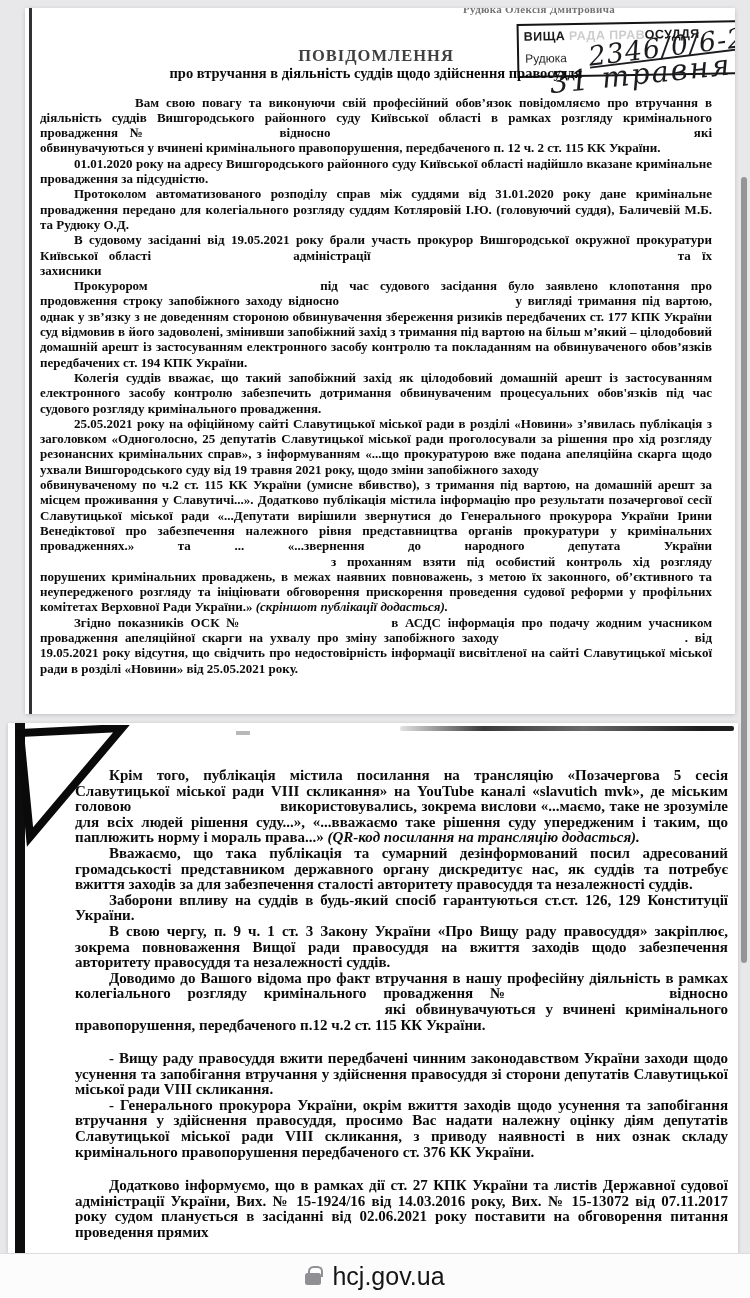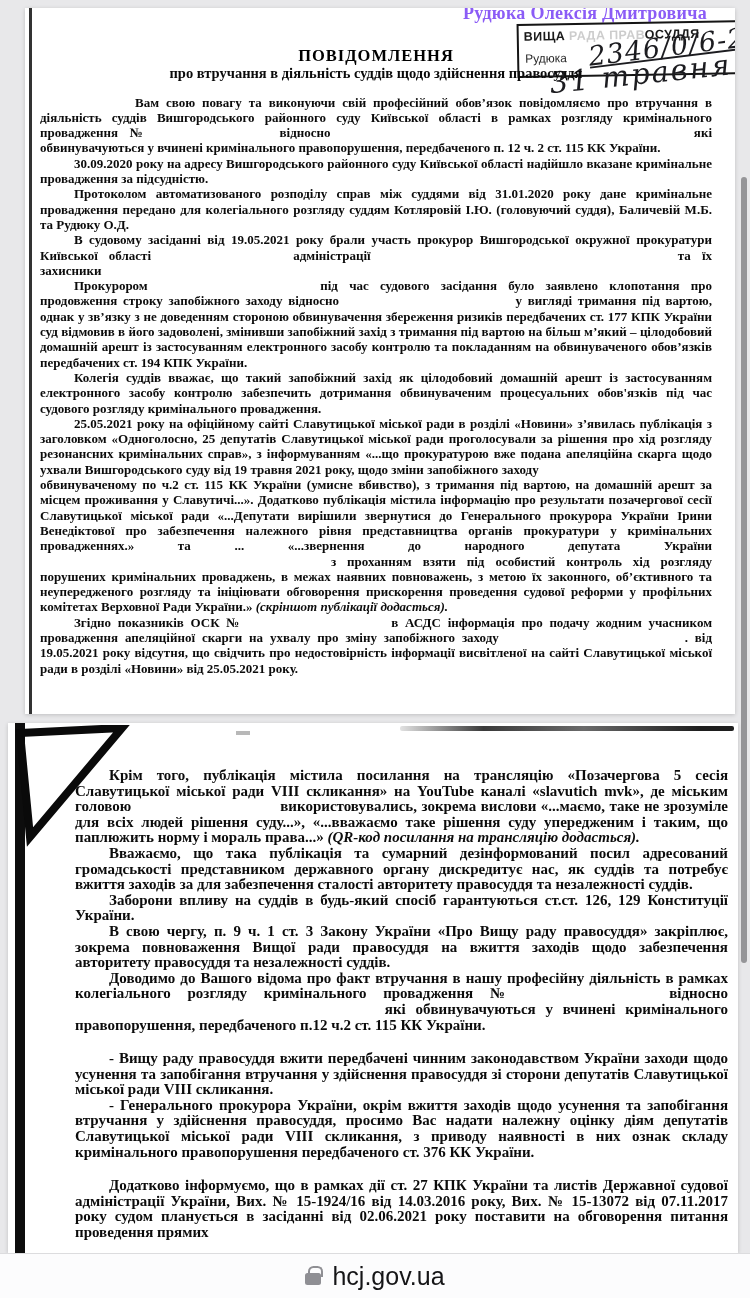--- a/index.html
+++ b/index.html
@@ -22,24 +22,24 @@
   
   .doc-text { position:relative; color:#0c0c0c; font-weight:bold; text-align:justify; }
   .p1-text  { padding:0 23px 0 15px; font-size:13px; line-height:15.3px; }
   .p2-text  { padding:45px 10px 0 67px; font-size:15px; line-height:15.6px; }
   .doc-text p { margin:0; text-indent:34px; }
   .doc-text p.noindent { text-indent:0; }
   .doc-text p.spacer-before { margin-top:18px; }
   .gap  { display:inline-block; height:1px; }
   .ital { font-style:italic; }
 
-  .addressee { position:absolute; left:438px; top:-5px; width:230px; font-size:18px; font-weight:bold;
-               color:#8b5cf6; white-space:nowrap; letter-spacing:.3px; }
+  .addressee { position:absolute; left:438px; top:-5px; width:230px; font-size:11px; font-weight:bold;
+               color:#737373; white-space:nowrap; letter-spacing:.3px; }
 
-  .doc-title    { margin:40px 0 0 0; text-align:center; font-size:16.5px; font-weight:bold; letter-spacing:1px; color:#000000; }
+  .doc-title    { margin:40px 0 0 0; text-align:center; font-size:16.5px; font-weight:bold; letter-spacing:1px; color:#404040; }
   .doc-subtitle { margin:3px 0 13px 0; text-align:center; font-size:14.5px; font-weight:bold; color:#0b0b0b; }
 
   
   .stamp { position:absolute; left:492px; top:14px; width:224px; height:54px; border:2.5px solid #151515;
            transform:rotate(-1deg); background:rgba(255,255,255,.65); }
   .stamp-org { position:absolute; left:5px; top:4px; width:212px; font-family:"Liberation Sans", sans-serif;
                font-size:12.5px; font-weight:bold; color:#1a1a1a; white-space:nowrap; letter-spacing:.4px; }
   .stamp-faded { opacity:.22; }
   .stamp-field { position:absolute; left:6px; top:26px; font-family:"Liberation Sans", sans-serif;
                  font-size:12px; color:#2a2a2a; }
@@ -83,21 +83,21 @@
       <div class="stamp-field">Рудюка</div>
     </div>
     <div class="hand hand-number">2346/0/6-21</div>
     <div class="hand hand-date">31 травня 2021</div>
 
     <div class="doc-text p1-text">
       <div class="doc-title">ПОВІДОМЛЕННЯ</div>
       <div class="doc-subtitle">про втручання в діяльність суддів щодо здійснення правосуддя</div>
       <div id="p1-paragraphs">
           <p class="noindent"><span class="gap" style="width: 88px;"></span> <span>Вам свою повагу та виконуючи свій професійний обов’язок повідомляємо про втручання в діяльність суддів Вишгородського районного суду Київської області в рамках розгляду кримінального провадження № </span><span class="gap" style="width: 105px;"></span> <span>відносно </span><span class="gap" style="width: 340px;"></span> <span>які обвинувачуються у вчинені кримінального правопорушення, передбаченого п. 12 ч. 2 ст. 115 КК України. </span></p>
-          <p><span>30.09.2020 року на адресу Вишгородського районного суду Київської області надійшло вказане кримінальне провадження за підсудністю. </span></p>
+          <p><span>01.01.2020 року на адресу Вишгородського районного суду Київської області надійшло вказане кримінальне провадження за підсудністю. </span></p>
           <p><span>Протоколом автоматизованого розподілу справ між суддями від 31.01.2020 року дане кримінальне провадження передано для колегіального розгляду суддям Котляровій І.Ю. (головуючий суддя), Баличевій М.Б. та Рудюку О.Д. </span></p>
           <p><span>В судовому засіданні від 19.05.2021 року брали участь прокурор Вишгородської окружної прокуратури Київської області </span><span class="gap" style="width: 120px;"></span> <span>адміністрації </span><span class="gap" style="width: 285px;"></span> <span>та їх захисники </span></p>
           <p><span>Прокурором </span><span class="gap" style="width: 150px;"></span> <span>під час судового засідання було заявлено клопотання про продовження строку запобіжного заходу відносно </span><span class="gap" style="width: 165px;"></span> <span>у вигляді тримання під вартою, однак у зв’язку з не доведенням стороною обвинувачення збереження ризиків передбачених ст. 177 КПК України суд відмовив в його задоволені, змінивши запобіжний захід з тримання під вартою на більш м’який – цілодобовий домашній арешт із застосуванням електронного засобу контролю та  покладанням на обвинуваченого обов’язків передбачених ст. 194 КПК України. </span></p>
           <p><span>Колегія суддів вважає, що такий запобіжний захід як цілодобовий домашній арешт із застосуванням електронного засобу контролю забезпечить дотримання обвинуваченим процесуальних обов'язків під час судового розгляду кримінального провадження. </span></p>
           <p><span>25.05.2021 року на офіційному сайті Славутицької міської ради в розділі «Новини» з’явилась публікація з заголовком «Одноголосно, 25 депутатів Славутицької міської ради проголосували за рішення про хід розгляду резонансних кримінальних справ», з інформуванням «...що прокуратурою вже подана  апеляційна скарга  щодо ухвали Вишгородського суду від 19 травня 2021 року,  щодо зміни запобіжного заходу </span><span class="gap" style="width: 170px;"></span> <span>обвинуваченому по ч.2 ст. 115 КК України (умисне вбивство), з тримання під вартою, на домашній арешт за місцем проживання у Славутичі...». Додатково публікація містила інформацію про результати позачергової сесії Славутицької міської ради «...Депутати вирішили звернутися до  Генерального прокурора України Ірини Венедіктової  про забезпечення належного рівня представництва органів прокуратури у кримінальних провадженнях.» та ... «...звернення до народного депутата України </span><span class="gap" style="width: 280px;"></span> <span>з проханням взяти під особистий контроль хід розгляду порушених кримінальних проваджень, в межах наявних повноважень, з метою їх законного, об’єктивного та неупередженого розгляду та ініціювати обговорення прискорення проведення судової реформи у профільних комітетах Верховної Ради України.» </span><span class="ital"> (скріншот публікації додасться). </span></p>
           <p><span>Згідно показників ОСК  № </span><span class="gap" style="width: 135px;"></span> <span>в АСДС інформація про подачу жодним учасником провадження апеляційної скарги на ухвалу про зміну запобіжного заходу </span><span class="gap" style="width: 172px;"></span> <span>. від 19.05.2021 року відсутня, що свідчить про недостовірність інформації висвітленої на сайті Славутицької міської ради в розділі «Новини»  від 25.05.2021 року. </span></p>
         </div>
     </div>
 
   </div>

